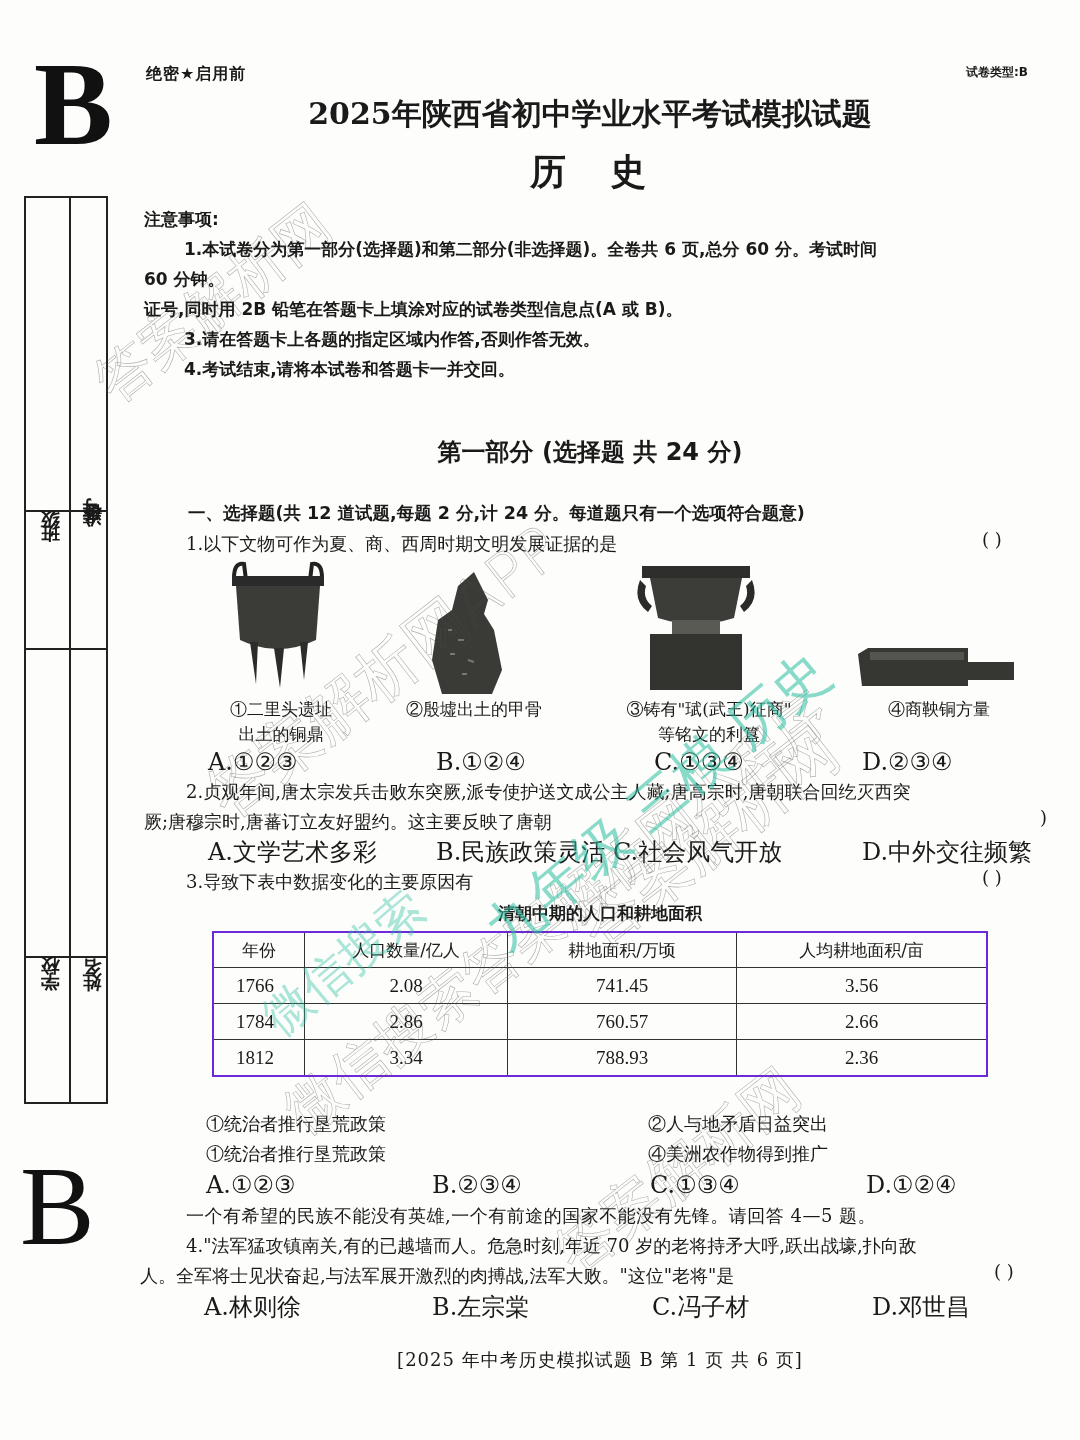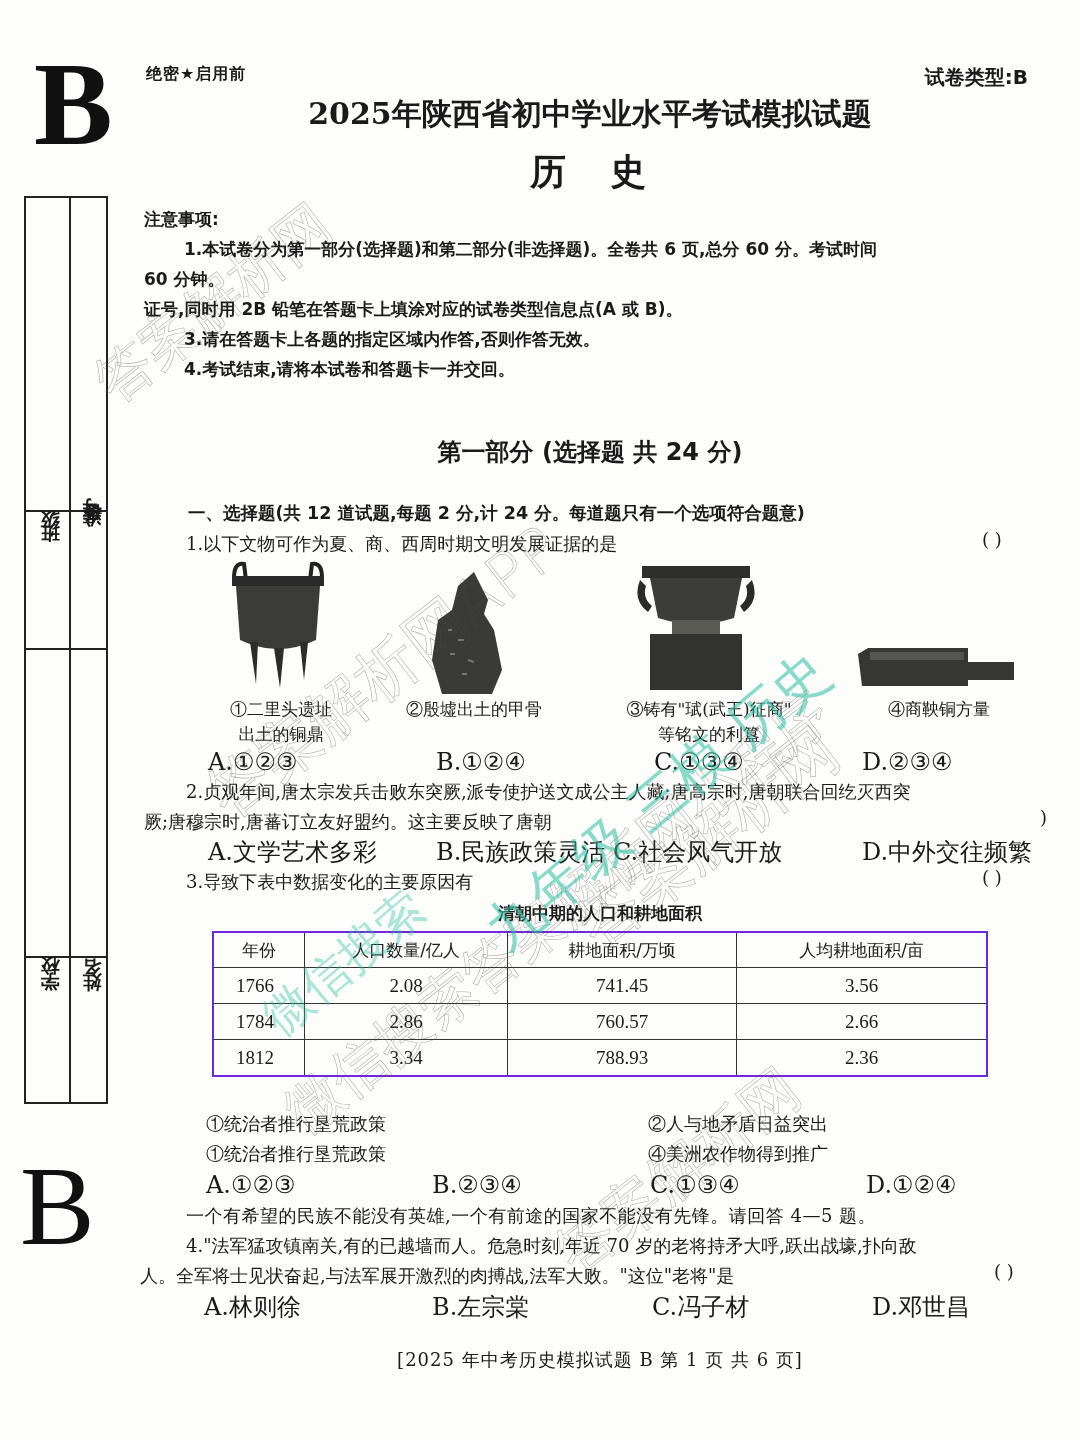--- a/index.html
+++ b/index.html
@@ -1,21 +1,21 @@
 <!DOCTYPE html>
 <html><head>
 <meta charset="utf-8">
 <style>
   html,body{margin:0;padding:0;}
   body{width:1080px;height:1440px;background:#fdfdfb;position:relative;overflow:hidden;
        font-family:"DejaVu Serif","Liberation Serif",serif;color:#1a1a1a;}
   .abs{position:absolute;}
   .bigB{font-family:"Liberation Serif",serif;font-weight:bold;font-size:118px;line-height:1;color:#111;}
   .secret{left:146px;top:64px;font-size:16px;font-weight:bold;font-family:"DejaVu Sans",sans-serif;letter-spacing:1px;}
-  .ptype{right:52px;top:64px;font-size:20px;font-weight:bold;font-family:"DejaVu Sans",sans-serif;}
+  .ptype{right:52px;top:64px;font-size:12px;font-weight:bold;font-family:"DejaVu Sans",sans-serif;}
   .title{left:0;width:1180px;top:94px;text-align:center;font-size:30px;font-weight:bold;font-family:"DejaVu Serif",serif;letter-spacing:0px;}
   .subject{left:0;width:1180px;top:148px;text-align:center;font-size:36px;font-weight:bold;font-family:"DejaVu Sans",sans-serif;letter-spacing:4px;}
   .subject span{margin:0 20px;}
   
   .strip{left:24px;top:196px;width:84px;height:908px;border:2px solid #222;box-sizing:border-box;}
   .strip .vline{position:absolute;left:43px;top:0;bottom:0;border-left:2px solid #222;}
   .strip .hline{position:absolute;left:0;right:0;border-top:2px solid #222;}
   .vlabel{position:absolute;writing-mode:vertical-rl;transform:rotate(180deg);font-family:"DejaVu Sans",sans-serif;font-weight:bold;font-size:19px;letter-spacing:4px;}
   
   .notice{left:144px;top:204px;width:900px;font-family:"DejaVu Sans",sans-serif;font-weight:bold;font-size:17px;line-height:30px;}

